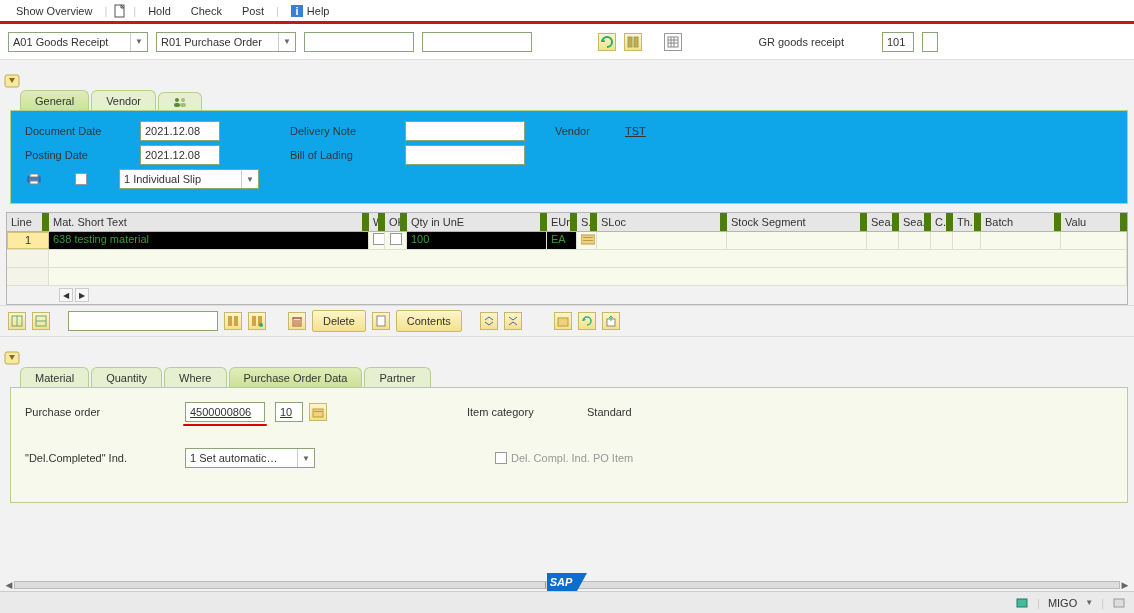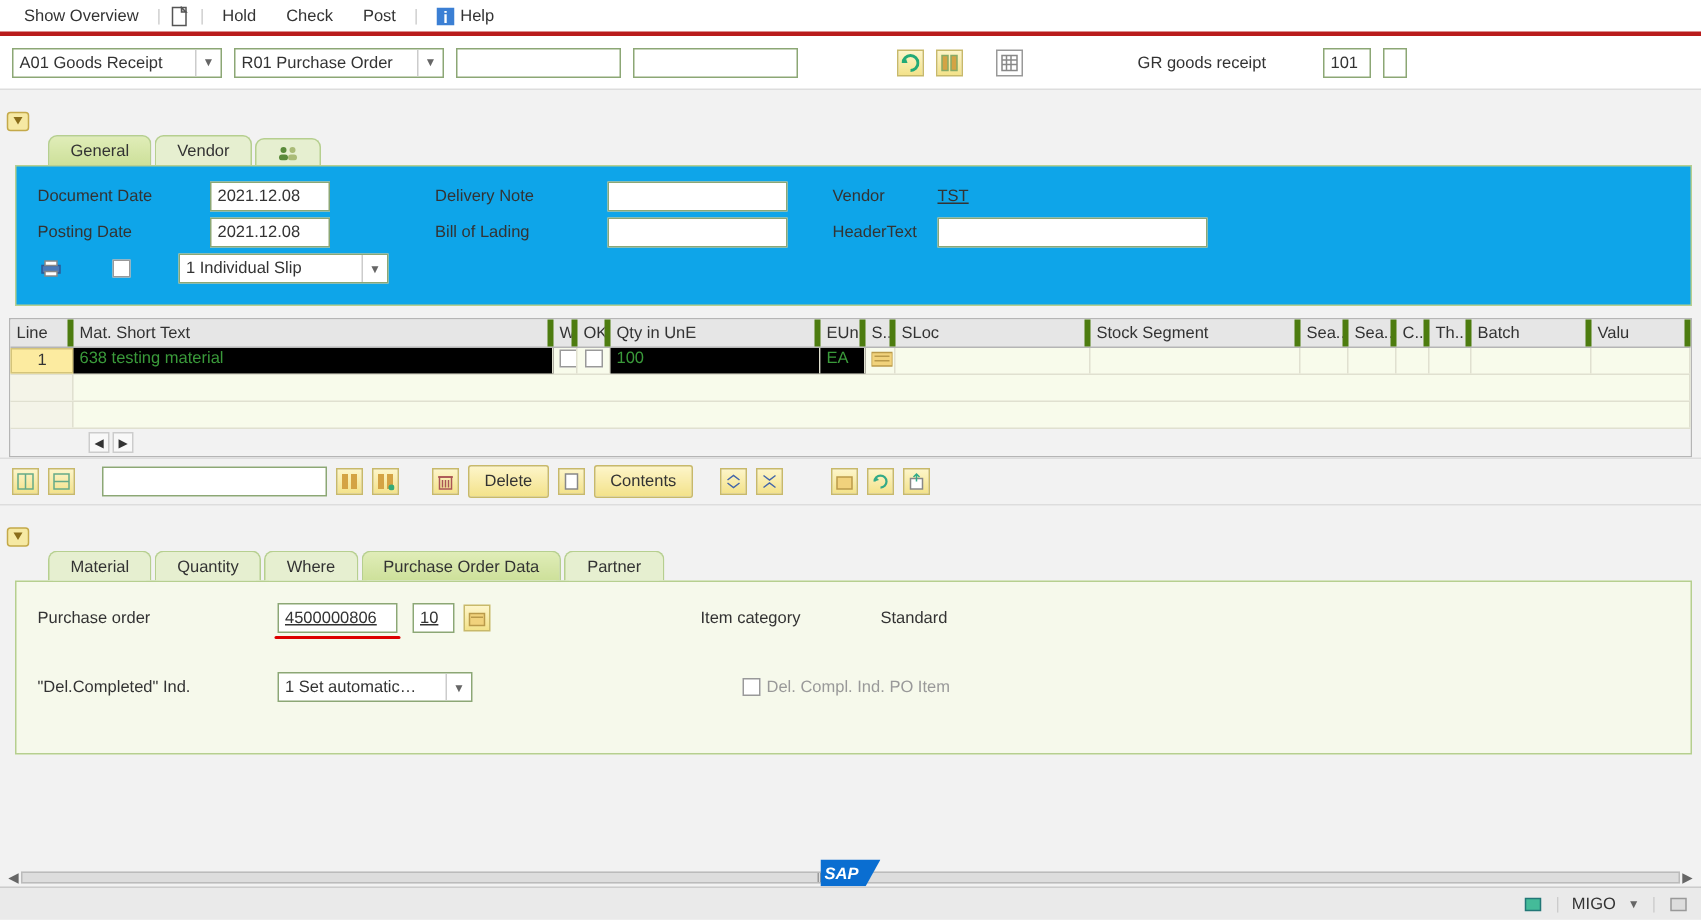--- a/index.html
+++ b/index.html
@@ -8,31 +8,31 @@
 .top-toolbar .item { padding: 0 8px; cursor: pointer; display:flex; align-items:center; gap:4px; }
 .icon-btn { width: 18px; height: 18px; border: 1px solid #999; background: #fff; display:flex; align-items:center; justify-content:center; cursor:pointer; }
 .icon-btn.yellow { background: linear-gradient(#fdf5c9,#f3e28a); border:1px solid #c8b96a; }
 .sel-row { background: #fff; height: 36px; display: flex; align-items: center; padding: 4px 8px; gap: 8px; border-bottom: 1px solid #ddd; justify-content: space-between; }
 .dd { border: 1px solid #8ca775; background: #fff; height: 20px; display: flex; align-items: center; padding: 0 4px; position: relative; }
 .dd .arrow { margin-left: auto; font-size: 8px; color:#666; padding-left:4px; border-left:1px solid #ccc; height:100%; display:flex; align-items:center; }
 .txtin { border: 1px solid #8ca775; background: #fff; height: 20px; padding: 0 4px; display:flex; align-items:center; }
 .ico-small { width:18px; height:18px; display:flex; align-items:center; justify-content:center; }
 .section-wrap { margin: 6px 0 0 0; padding-left:4px; }
 .collapse-handle { display:inline-block; vertical-align:top; margin-top:8px; margin-right:4px; }
-.tab-row { display: flex; align-items: flex-end; margin-left: 28px; }
+.tab-row { display: flex; align-items: flex-end; margin-left: 16px; }
 .tab { border: 1px solid #b6cf8f; border-bottom:none; background: #e6efd0; padding: 4px 14px 3px; margin-right: 2px; border-top-left-radius: 6px; border-top-right-radius: 6px; cursor: pointer; position:relative; }
 .tab.active { background: linear-gradient(#e0edb8,#cde09a); }
 .panel { background: #0ea5e9; border: 1px solid #b6cf8f; margin: 0 6px 0 6px; padding: 10px 14px; }
 .field-row { display: flex; align-items: center; gap: 30px; margin-bottom: 4px; }
 .fld { display: flex; align-items: center; }
 .fld .lbl { width: 115px; }
 .link-val { color:#333; text-decoration: underline; }
 .table-wrap { background:#fff; margin: 8px 6px 0 6px; border:1px solid #B5B5B5; }
 .thead { display:flex; background:#E6E6E6; border-bottom:1px solid #B5B5B5; }
-.th { border-right:4px solid #4d7c0f; padding:3px 4px; font-size:11px; color:#333; white-space:nowrap; overflow:hidden; }
+.th { border-right:7px solid #4d7c0f; padding:3px 4px; font-size:11px; color:#333; white-space:nowrap; overflow:hidden; }
 .trow { display:flex; background:#F8FBEB; border-bottom:1px solid #E0E0D0; height:18px; }
 .td { border-right:1px solid #E0E0D0; padding:1px 4px; overflow:hidden; white-space:nowrap; min-height:16px; }
 .td.green { color:#3a9a3a; background:#000000; }
 .td.line { background:#FCEBA0; text-align:center; border:1px solid #D4C47A; }
 .chk { width:12px; height:12px; border:1px solid #999; display:inline-block; background:#fff; }
 .scroll-nav { display:flex; align-items:center; padding:2px 8px; gap:2px; background:#F2F2F2; }
 .tri-btn { width:14px; height:14px; border:1px solid #ccc; background:#F8F8F8; display:flex; align-items:center; justify-content:center; font-size:8px; cursor:pointer; }
 .action-row { display:flex; align-items:center; padding:4px 8px; gap:6px; background:#F2F2F2; border-top:1px solid #ddd; border-bottom:1px solid #ddd; }
 .btn { border:1px solid #c8b96a; background:linear-gradient(#fdf5c9,#f3e28a); height:22px; padding:0 10px; display:flex; align-items:center; gap:4px; cursor:pointer; border-radius:2px; }
 .status-bar { position:absolute; bottom:0; left:0; right:0; height:22px; background:#EAEAEA; border-top:1px solid #ccc; display:flex; align-items:center; padding:0 8px; }
@@ -167,26 +167,20 @@
     <div class="field-row">
       <div class="fld">
           <span class="lbl">Posting Date</span>
         <div class="txtin" style="width:80px;">
             <span>2021.12.08</span>
           </div>
         </div>
       <div class="fld" style="margin-left:40px;">
           <span class="lbl">Bill of Lading</span>
         <div class="txtin" style="width:120px;">
-            <span></span>
-          </div>
-        </div>
-      <div class="fld">
-          <span class="lbl" style="width:70px;">HeaderText</span>
-        <div class="txtin" style="width:180px;">
             <span></span>
           </div>
         </div>
     </div>
     <div class="field-row">
       <span class="ico-small">
           <svg width="14" height="12">
             <rect x="1" y="4" width="12" height="5" fill="#4a7ab8" stroke="#2a5a98"></rect>
             <rect x="3" y="1" width="8" height="3" fill="#fff" stroke="#888"></rect>
             <rect x="3" y="8" width="8" height="3" fill="#fff" stroke="#888"></rect>

